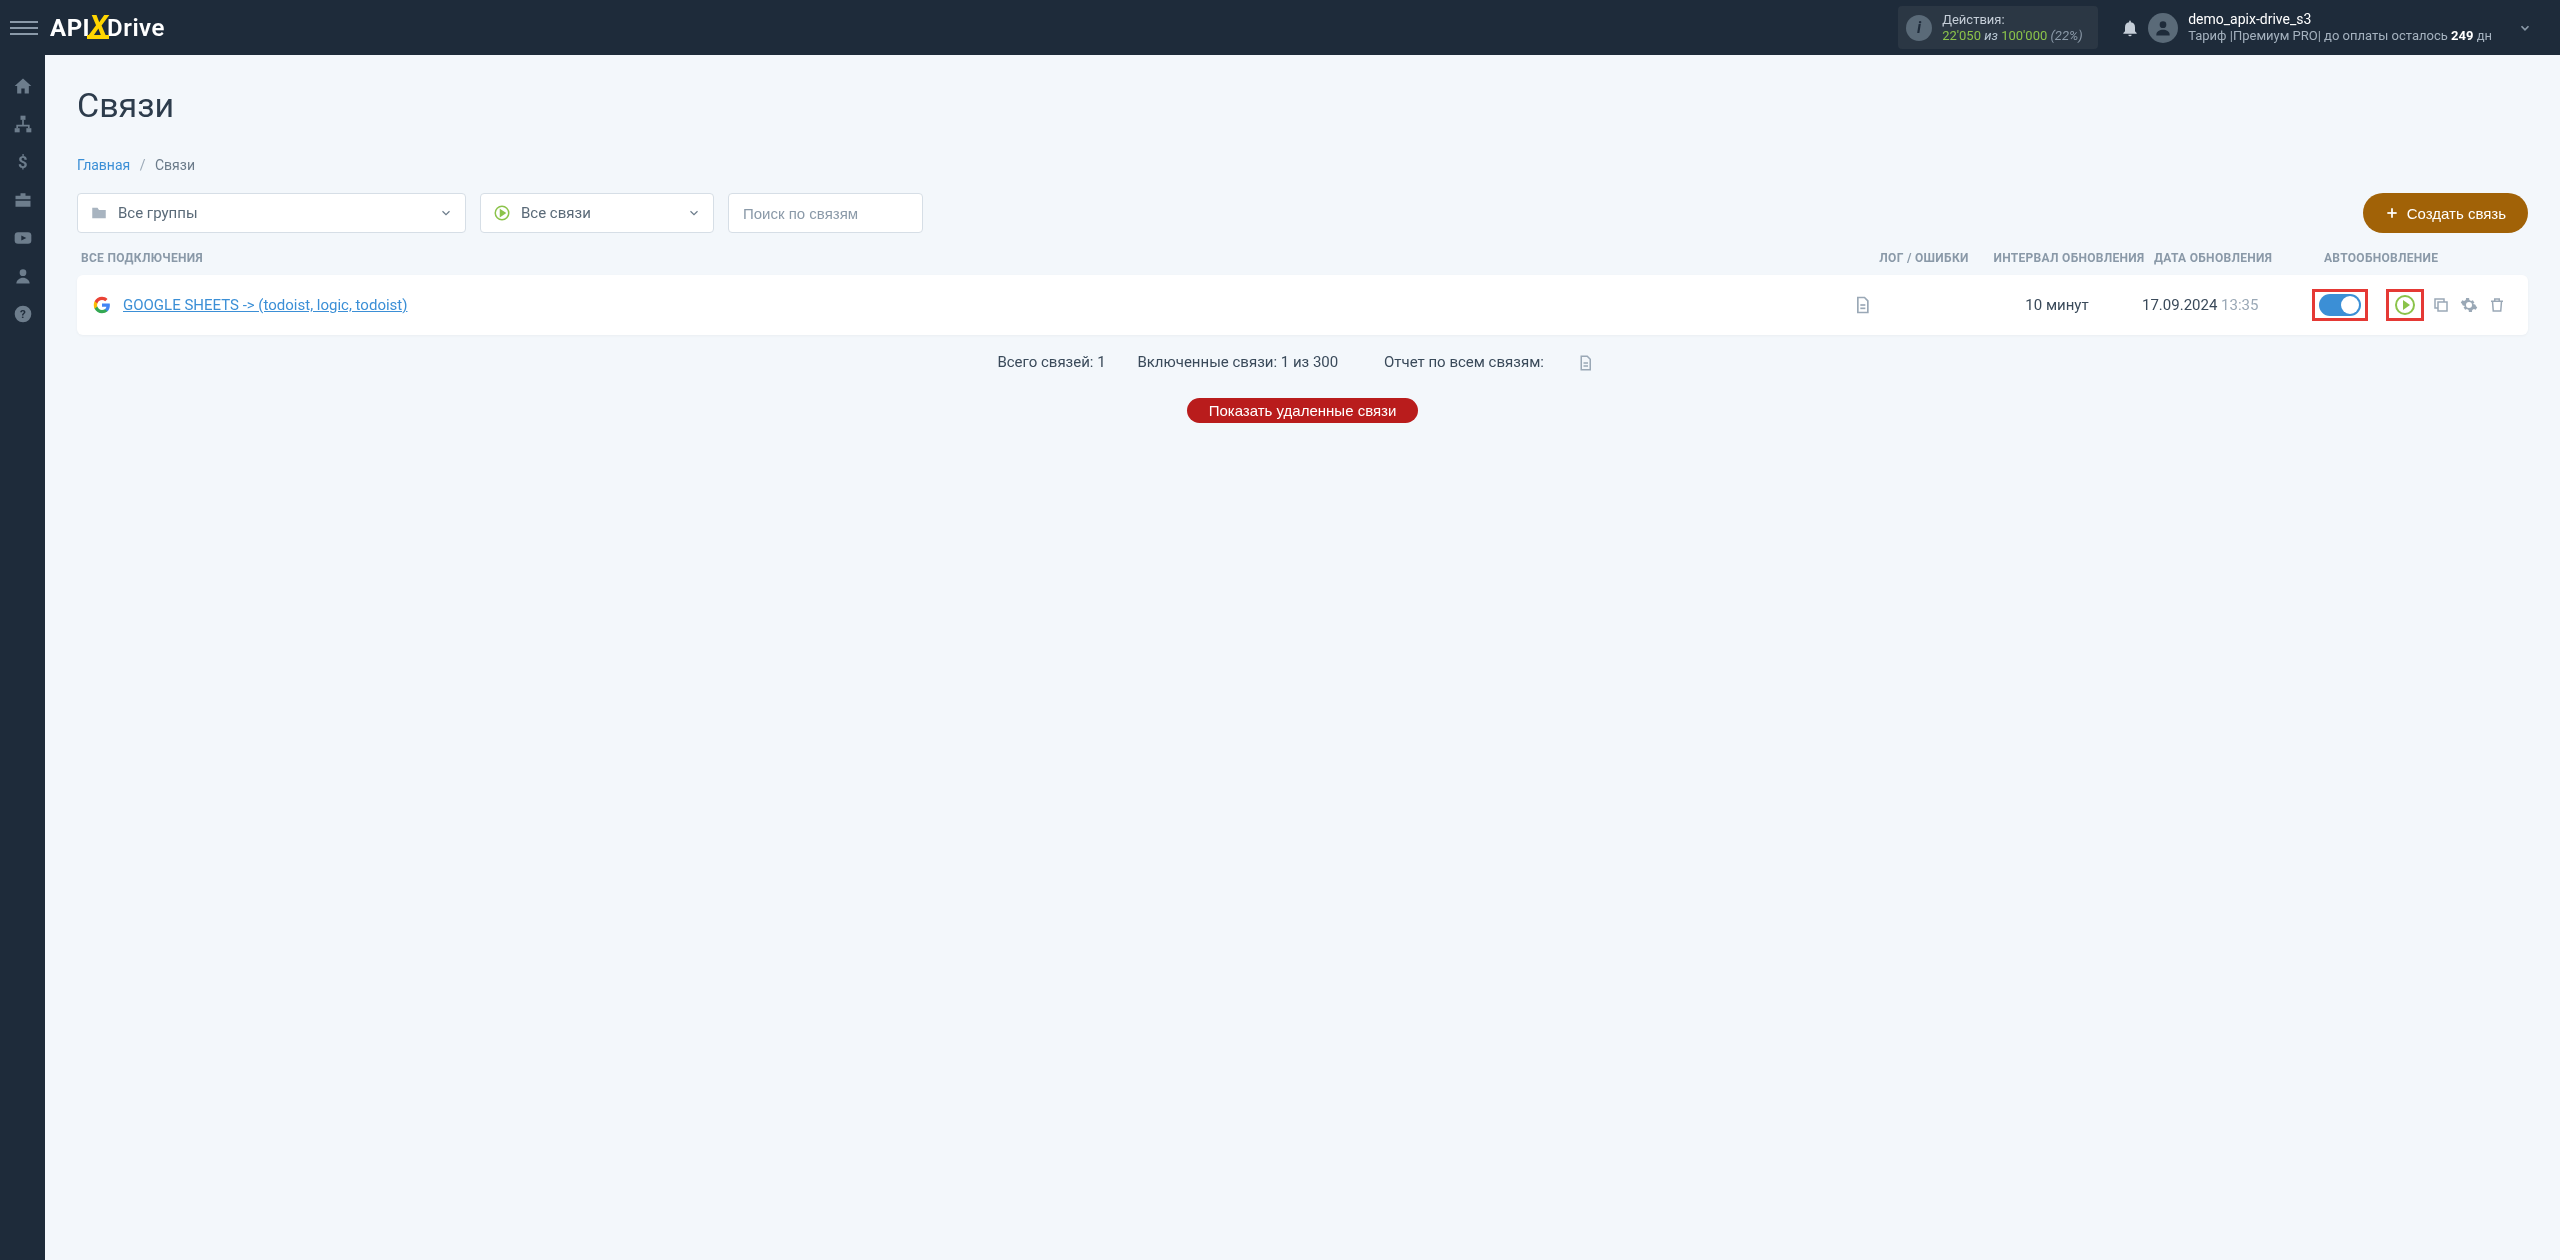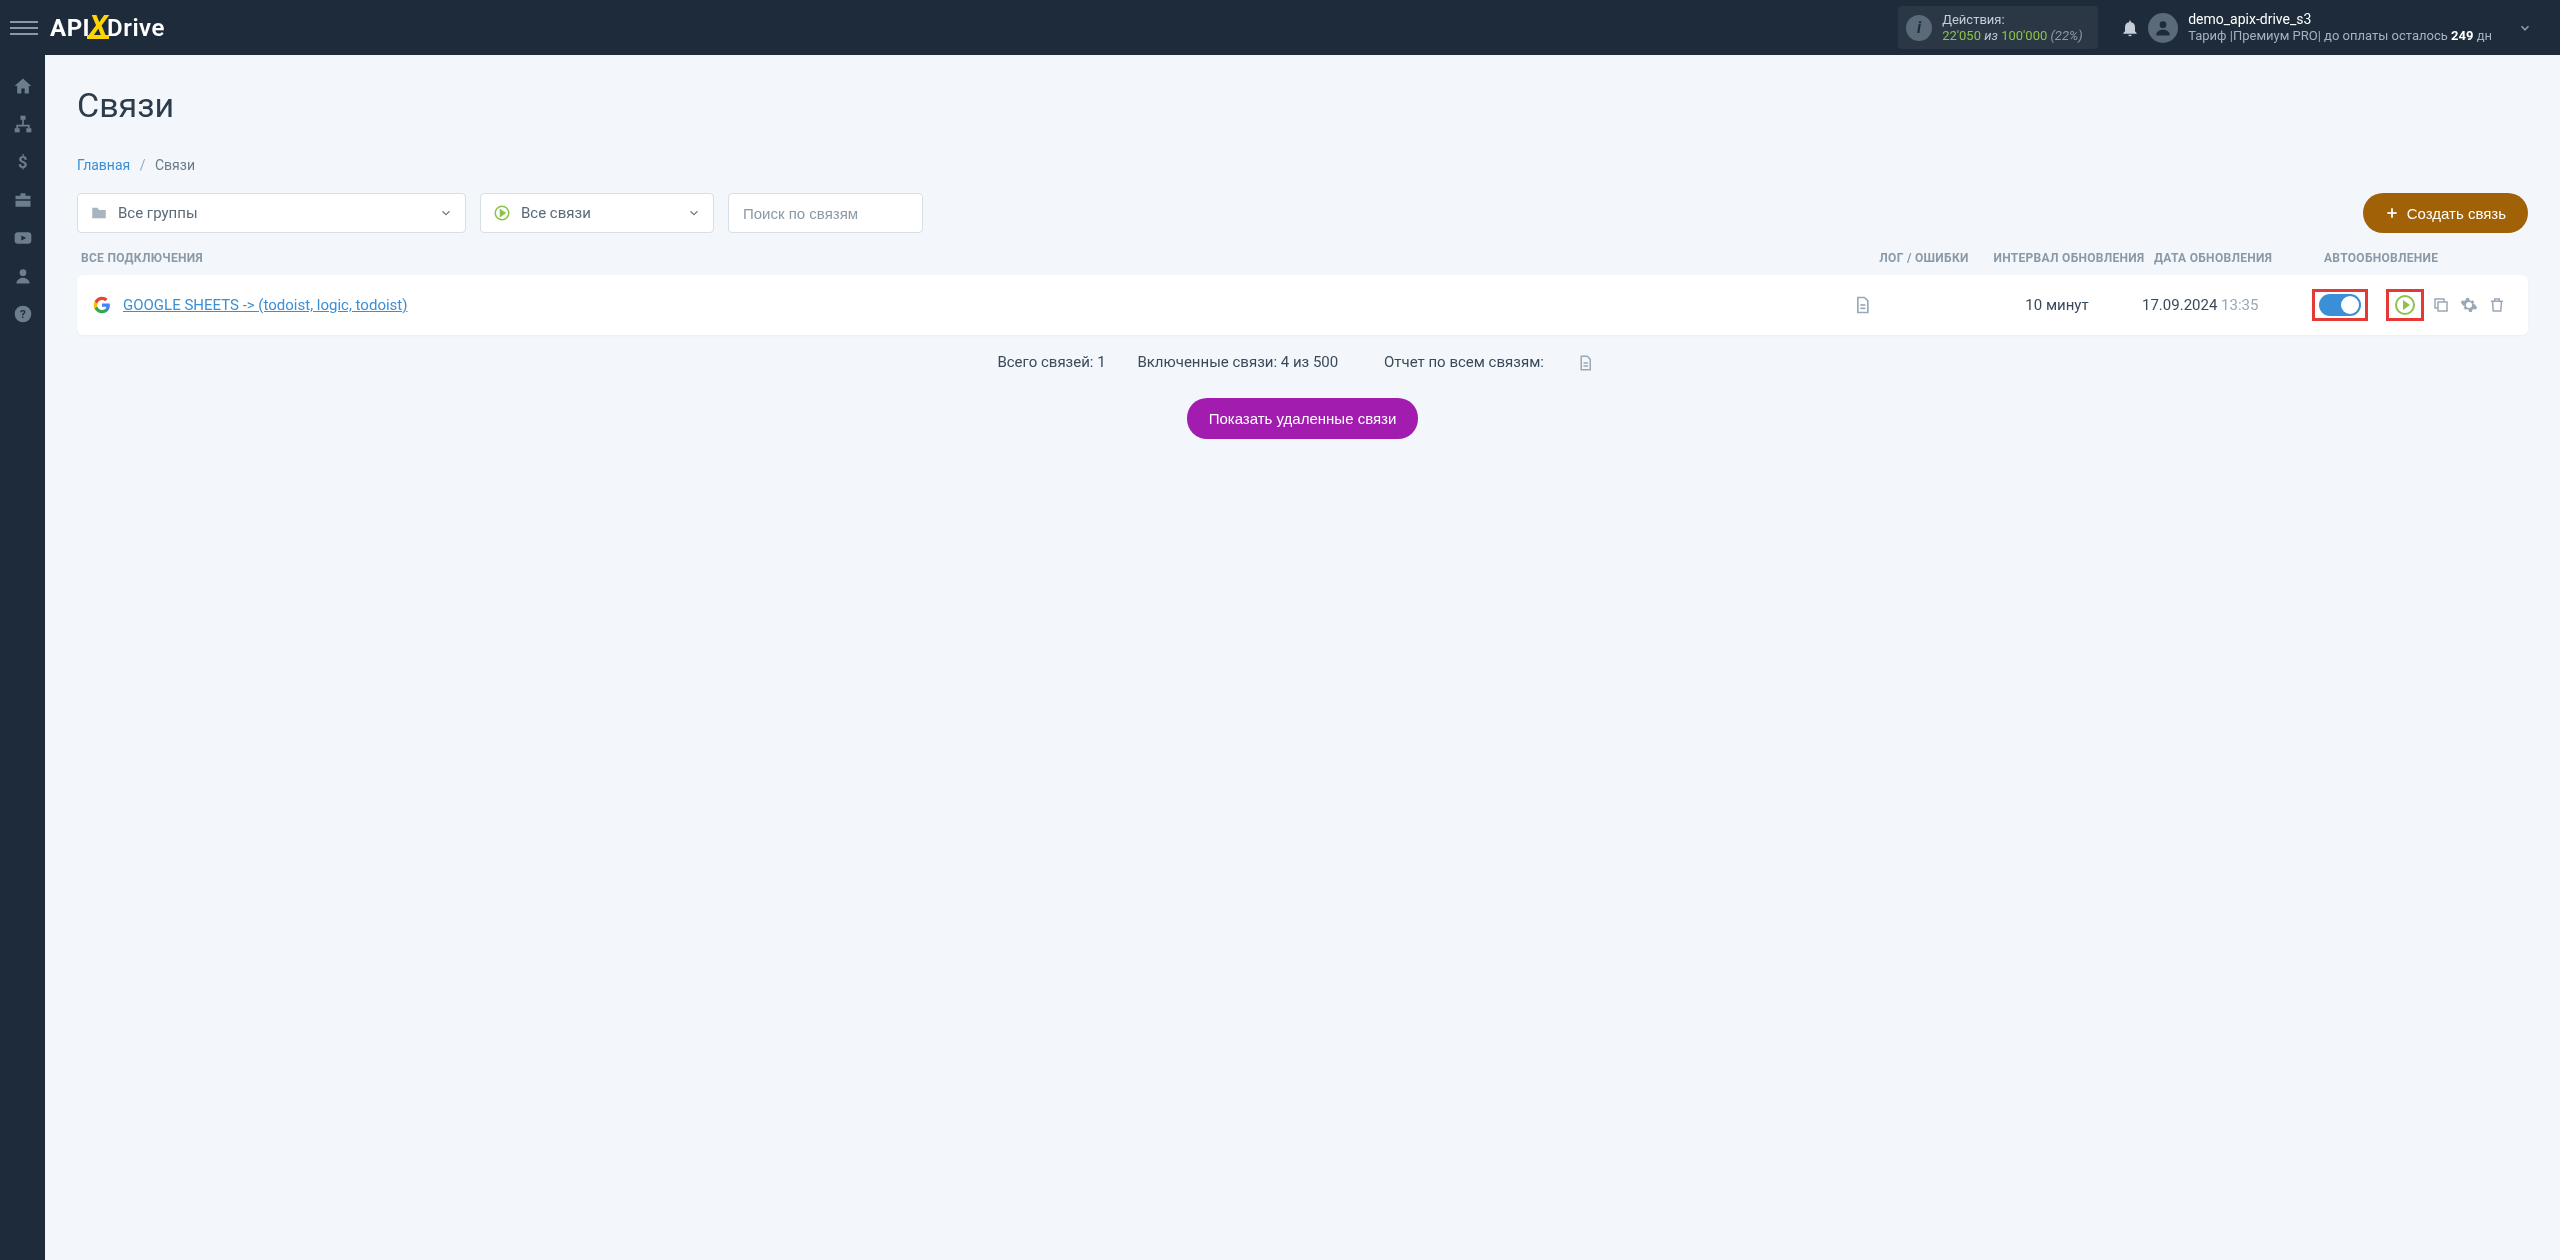--- a/index.html
+++ b/index.html
@@ -75,21 +75,21 @@
 .toggle::after { content: ''; width: 18px; height: 18px; background: #fff; border-radius: 50%; position: absolute; top: 2px; right: 2px; }
 .red-box { border: 3px solid #e53935; padding: 3px 5px; display: inline-flex; }
 .red-box.toggle-wrap { padding: 2px 4px; margin-right: 12px; }
 .action-icon { width: 22px; color: #9aa8b6; cursor: pointer; display: flex; align-items: center; justify-content: center; }
 .play-circle { width: 20px; height: 20px; border: 2px solid #8bc34a; border-radius: 50%; display: flex; align-items: center; justify-content: center; }
 .play-circle::after { content: ''; border-left: 7px solid #8bc34a; border-top: 5px solid transparent; border-bottom: 5px solid transparent; margin-left: 2px; }
 
 .summary { text-align: center; font-size: 15px; color: #3a4a5a; margin-bottom: 26px; }
 .summary span { margin: 0 14px; }
 .summary .doc-icon-inline { display: inline-flex; vertical-align: middle; color: #9aa8b6; cursor:pointer; }
-.show-deleted { display: block; margin: 0 auto; background: #a21caf; color: #fff; border: none; border-radius: 20px; padding: 12px 22px; font-size: 15px; cursor: pointer; }
+.show-deleted { display: block; margin: 0 auto; background: #b91c1c; color: #fff; border: none; border-radius: 20px; padding: 4px 22px; font-size: 15px; cursor: pointer; }
 
 
 svg { display: block; }
 </style>
 </head>
 <body>
 
 <div class="header">
   <div class="hamburger">
     <span></span>
@@ -288,21 +288,21 @@
       <span class="action-icon">
         <svg width="18" height="18" viewBox="0 0 24 24" fill="none" stroke="currentColor" stroke-width="2">
             <path d="M4 7h16M9 7V4h6v3M6 7l1 13h10l1-13"></path>
           </svg>
       </span>
     </div>
   </div>
 
   <div class="summary">
     <span>Всего связей: 1</span>
-    <span>Включенные связи: 4 из 500</span>
+    <span>Включенные связи: 1 из 300</span>
     <span>
       <span>Отчет по всем связям:</span>
       <span class="doc-icon-inline">
         <svg width="18" height="18" viewBox="0 0 24 24" fill="none" stroke="currentColor" stroke-width="2">
             <path d="M7 3h8l4 4v14H7z"></path>
             <line x1="10" y1="12" x2="16" y2="12"></line>
             <line x1="10" y1="16" x2="16" y2="16"></line>
           </svg>
       </span>
     </span>

